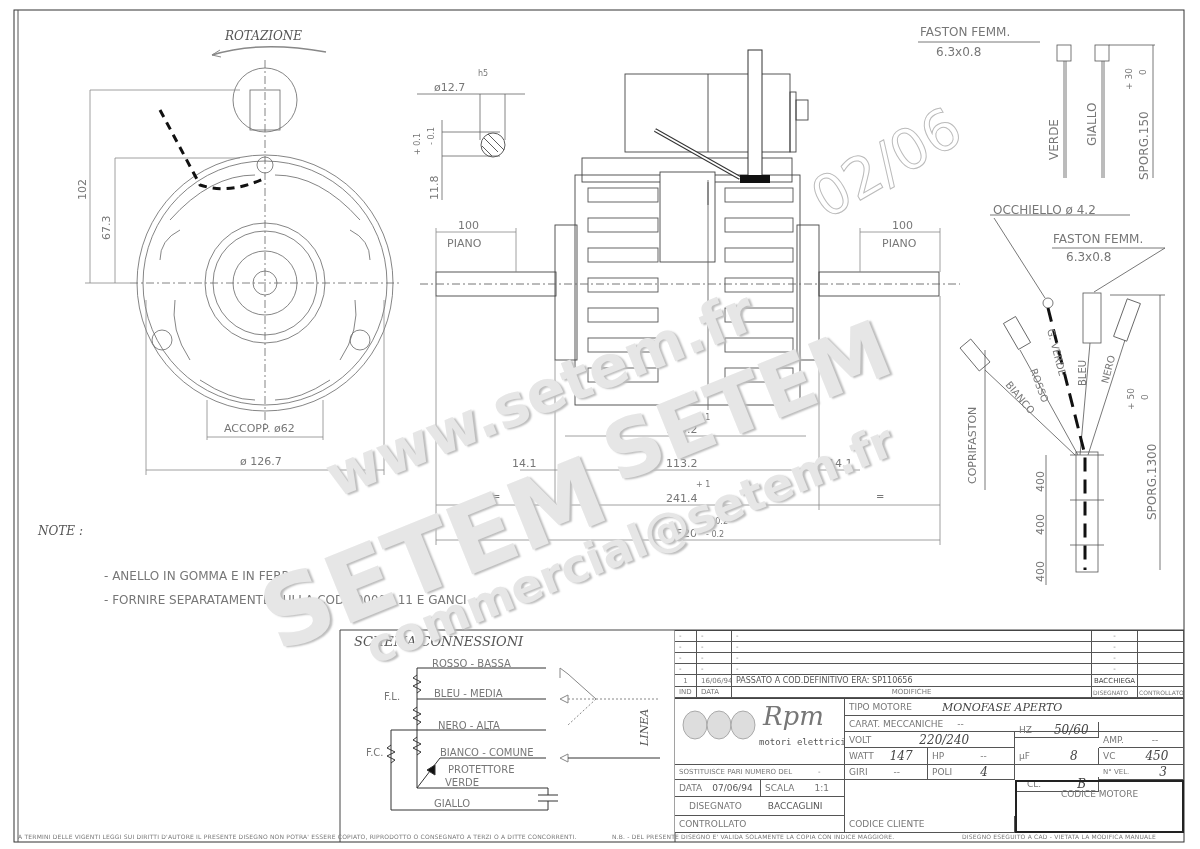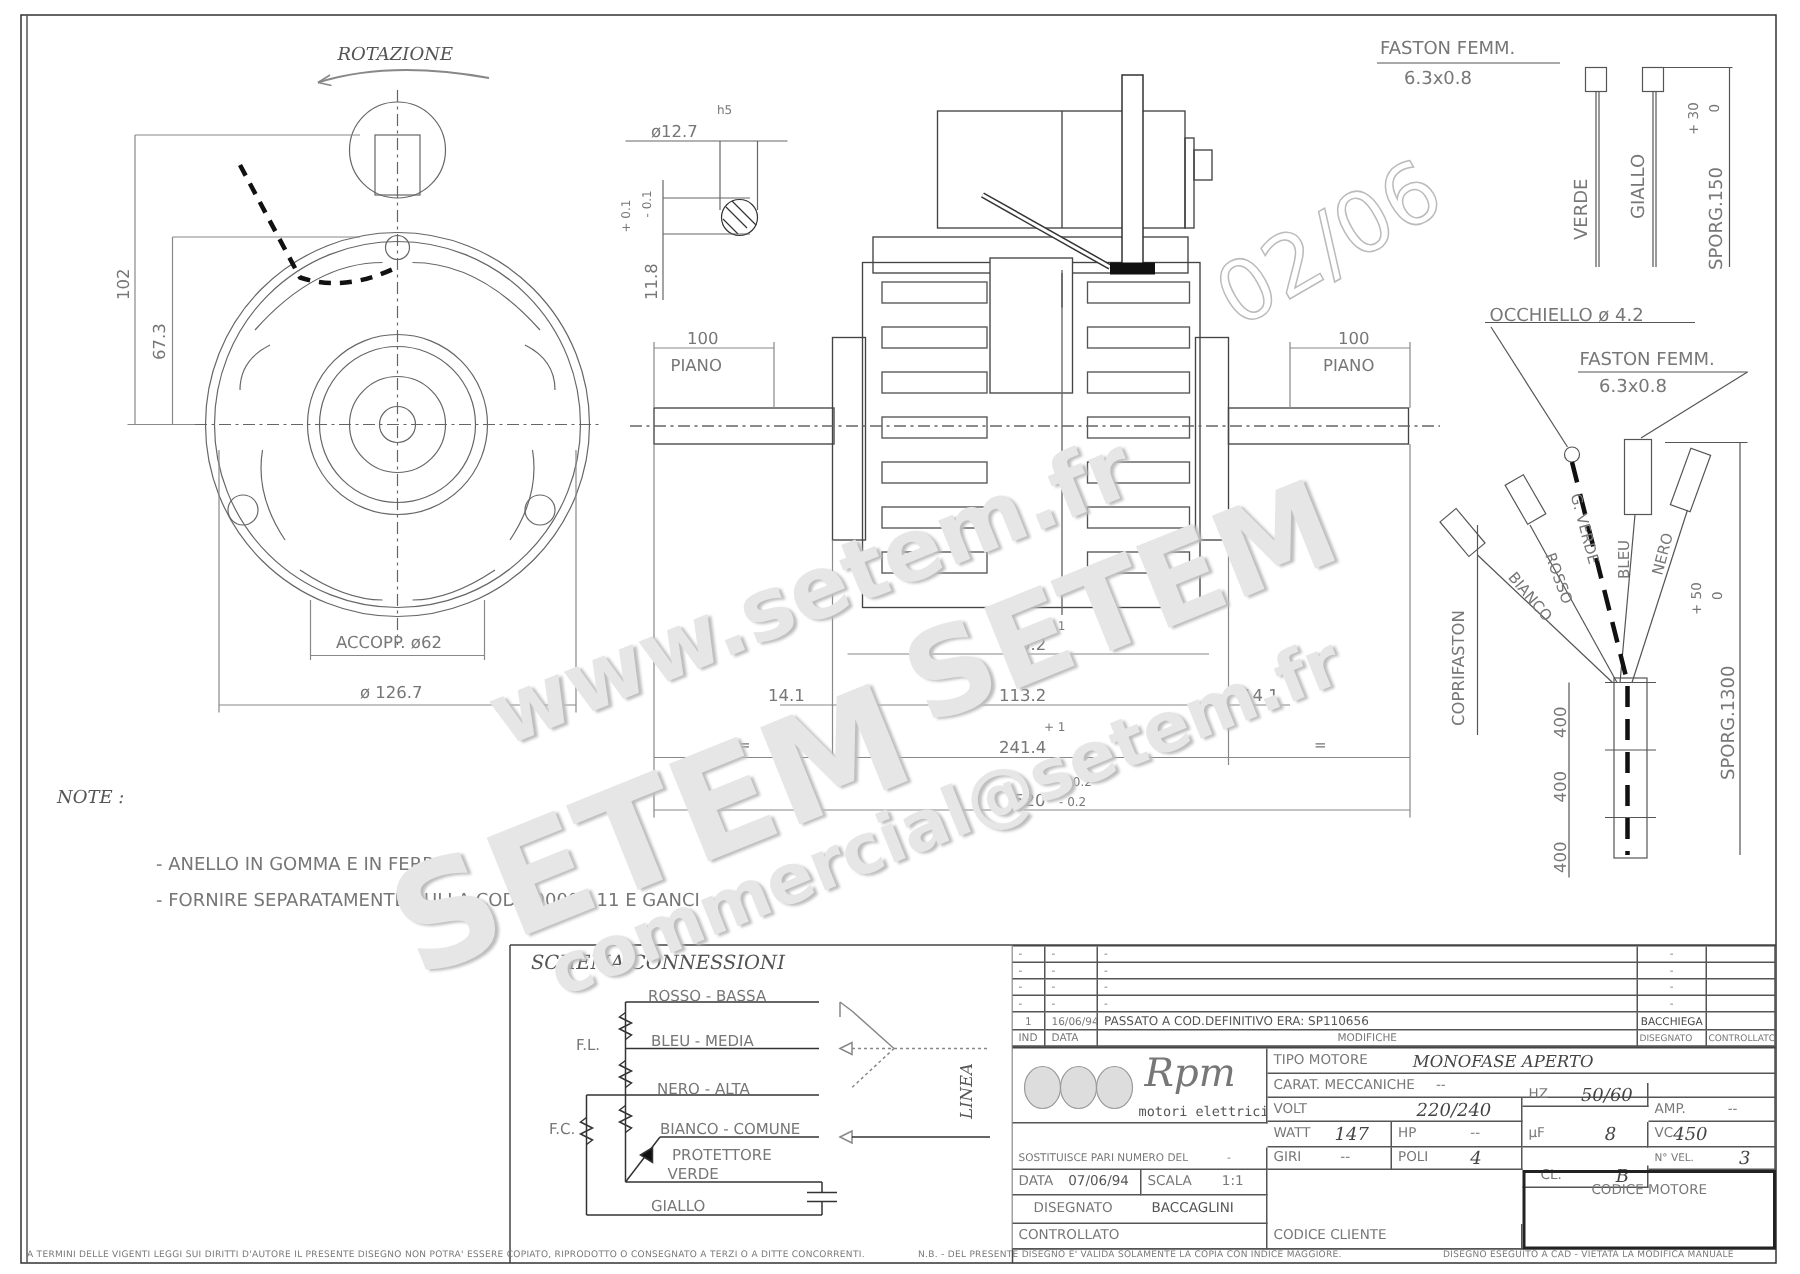--- a/index.html
+++ b/index.html
@@ -310,41 +310,41 @@
     <div class="cell sm" style="left:0;top:56px;width:22px;height:11px;">IND</div>
     <div class="cell sm" style="left:22px;top:56px;width:35px;height:11px;">DATA</div>
     <div class="cell sm" style="left:57px;top:56px;width:360px;height:11px;justify-content:center;">MODIFICHE</div>
     <div class="cell sm" style="left:417px;top:56px;width:46px;height:11px;padding:0 1px;font-size:6px;">DISEGNATO</div>
     <div class="cell sm" style="left:463px;top:56px;width:46px;height:11px;padding:0 1px;font-size:6px;">CONTROLLATO</div>
   </div>
 </div>
 
 <div class="tb" style="left:675px;top:698px;width:509px;height:135px;border-left:none;">
 
-  <div class="cell" style="left:0;top:0;width:170px;height:50px;display:block;padding:0;">
+  <div class="cell" style="left:0;top:0;width:170px;height:66px;display:block;padding:0;">
     <svg width="80" height="40" style="position:absolute;left:6px;top:8px;">
       <g fill="#ddd" stroke="#999" stroke-width="0.8">
         <ellipse cx="14" cy="18" rx="12" ry="14"></ellipse>
             <ellipse cx="38" cy="18" rx="12" ry="14"></ellipse>
             <ellipse cx="62" cy="18" rx="12" ry="14"></ellipse>
       </g>
     </svg>
     <span class="abs" style="left:88px;top:2px;font-family:'DejaVu Serif',serif;font-style:italic;font-size:26px;color:#777;">Rpm</span>
     <span class="abs" style="left:84px;top:38px;font-family:'DejaVu Sans Mono',monospace;font-size:9px;color:#555;">motori elettrici</span>
   </div>
 
   <div class="cell" style="left:170px;top:0;width:339px;height:17px;">
     <span style="">TIPO MOTORE</span>
     <span class="val" style="margin-left:30px;font-size:11px;">MONOFASE APERTO</span>
   </div>
   <div class="cell" style="left:170px;top:17px;width:339px;height:16px;">
     <span>CARAT. MECCANICHE</span>
     <span style="margin-left:14px;">--</span>
   </div>
-  <div class="cell" style="left:170px;top:33px;width:170px;height:16px;gap:25px;">
+  <div class="cell" style="left:170px;top:33px;width:170px;height:16px;">
     <span>VOLT</span>
     <span class="val" style="margin-left:48px;">220/240</span>
   </div>
   <div class="cell" style="left:340px;top:23px;width:84px;height:16px;">
     <span>HZ</span>
     <span class="val" style="margin-left:22px;">50/60</span>
   </div>
   <div class="cell" style="left:424px;top:33px;width:85px;height:16px;">
     <span>AMP.</span>
     <span style="margin-left:28px;">--</span>
@@ -356,21 +356,21 @@
   <div class="cell" style="left:253px;top:49px;width:87px;height:17px;">
     <span>HP</span>
     <span style="margin-left:36px;">--</span>
   </div>
   <div class="cell" style="left:340px;top:49px;width:84px;height:17px;">
     <span>µF</span>
     <span class="val" style="margin-left:40px;">8</span>
   </div>
   <div class="cell" style="left:424px;top:49px;width:85px;height:17px;">
     <span>VC</span>
-    <span class="val" style="">450</span>
+    <span class="val" style="margin-left:30px;">450</span>
   </div>
 
   <div class="cell" style="left:0;top:66px;width:170px;height:15px;font-size:7px;">
     <span>SOSTITUISCE PARI NUMERO DEL</span>
     <span style="margin-left:26px;">-</span>
   </div>
   <div class="cell" style="left:170px;top:66px;width:83px;height:15px;">
     <span>GIRI</span>
     <span style="margin-left:26px;">--</span>
   </div>

